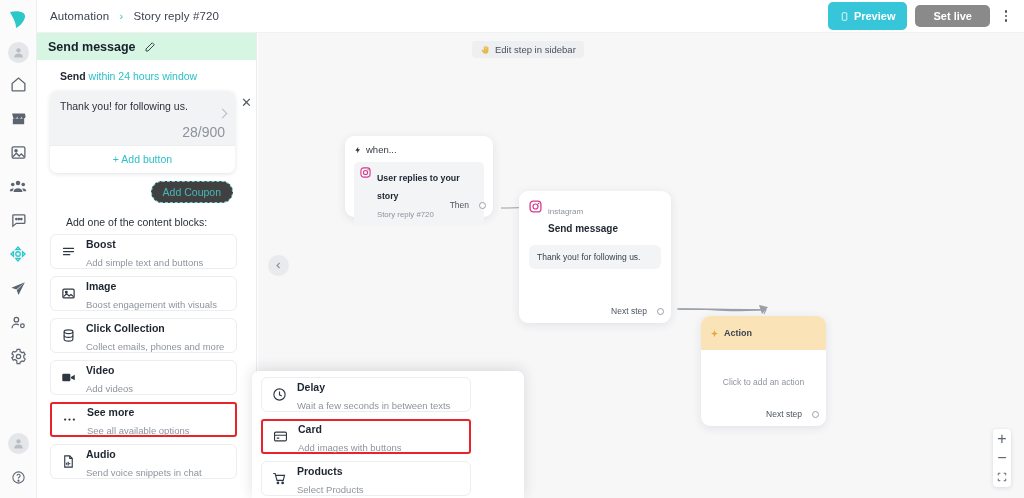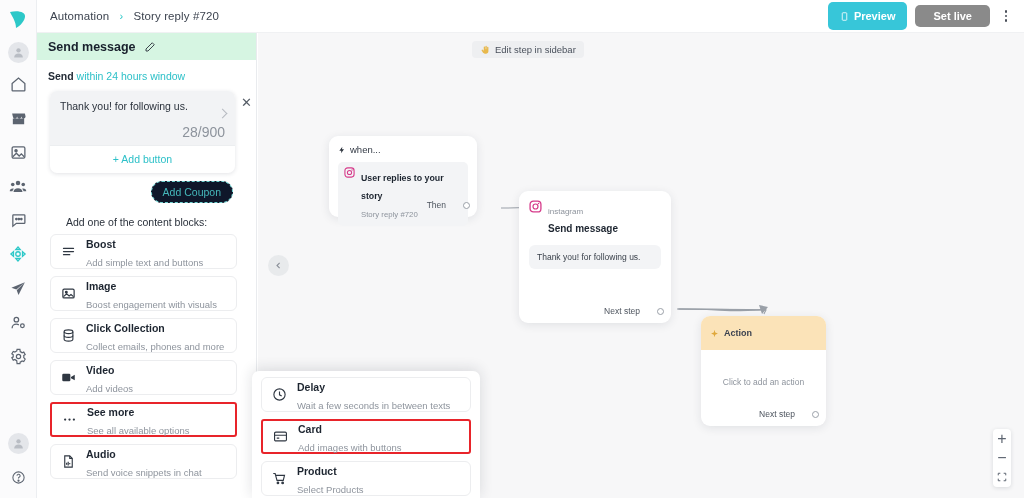--- a/index.html
+++ b/index.html
@@ -61,56 +61,56 @@
   .panel {
     position: absolute; left: 37px; top: 33px; width: 220px; height: 465px;
     background: #ffffff; border-right: 1px solid #e9ebee; overflow: hidden;
   }
   .panel-head {
     background: #d6f5e2; height: 27px; display: flex; align-items: center;
     padding: 0 0 0 11px; gap: 8px;
   }
   .panel-title { font-size: 12.5px; font-weight: bold; color: #18202c; }
   .panel-body { padding: 10px 11px 0 11px; }
-  .send-line { font-size: 10.5px; color: #333a45; margin-bottom: 9px; }
+  .send-line { font-size: 10.5px; color: #333a45; margin-bottom: 9px; margin-left: 12px; }
   .send-line b { font-weight: bold; color: #232b36; }
   .send-line span { color: #2cc0c8; }
 
   .msg-card { position: relative; background: #fff; border-radius: 7px;
     box-shadow: 0 1px 4px rgba(30,40,60,.13); margin: 0 10px 0 2px; }
   .msg-close { position: absolute; right: -17px; top: 5px; font-size: 13px;
     color: #555c66; cursor: pointer; line-height: 1; }
   .msg-text-area { background: #f2f3f5; border-radius: 7px 7px 0 0; padding: 9px 10px 4px; }
   .msg-text { font-size: 10.5px; color: #2b323c; }
   .msg-count { text-align: right; font-size: 14px; color: #8d939c; padding: 8px 10px 5px 0;
     background: #f2f3f5; border-radius: 0 0 0 0; position: relative; }
   .resize-grip { position: absolute; right: 9px; top: -6px; width: 7px; height: 7px;
     border-right: 1px solid #b6bac1; border-bottom: 1px solid #b6bac1; transform: rotate(-45deg); }
   .add-btn-row { text-align: center; padding: 7px 0 8px; font-size: 10.5px;
     color: #2cc0c8; cursor: pointer; border-top: 1px solid #eceef0; }
   .coupon-row { display: flex; justify-content: flex-end; padding: 8px 12px 0 0; }
   .coupon-btn { border: 1px dashed #6ed0cf; border-radius: 13px; color: #45b8bb;
-    font-size: 10.5px; padding: 4px 11px; background: #0f172a; cursor: pointer;
+    font-size: 10.5px; padding: 4px 11px; background: #404040; cursor: pointer;
     font-family: "Liberation Sans", sans-serif; }
 
   .blocks-label { font-size: 10.5px; color: #2b323c; margin: 13px 0 6px 18px; }
   .block-item {
     display: flex; align-items: center; gap: 9px; height: 35px;
     border: 1px solid #ecedef; border-radius: 6px; margin: 0 0 7px 2px;
     padding: 0 9px; background: #fff; cursor: pointer; width: 187px;
   }
   .block-ico { width: 17px; height: 17px; color: #2f3742; flex: 0 0 17px;
     display: flex; align-items: center; justify-content: center; }
   .block-tt { font-size: 10.5px; font-weight: bold; color: #1d2530; line-height: 1.25; }
   .block-ds { font-size: 9.5px; color: #8e949d; line-height: 1.25; }
   .hl-red { border: 2px solid #e8242a !important; border-radius: 3px !important; }
 
   
   .popup {
-    position: absolute; left: 252px; top: 371px; width: 228px; height: 127px;
+    position: absolute; left: 252px; top: 371px; width: 272px; height: 127px;
     background: #fff; border-radius: 7px 7px 0 0;
     box-shadow: 0 -2px 14px rgba(25,35,50,.14); padding: 6px 9px 12px; overflow: hidden;
   }
   .popup .block-item { width: 210px; margin-left: 0; }
 
   
   .canvas {
     position: absolute; left: 258px; top: 33px; right: 0; bottom: 0;
     background: #f7f7f8; overflow: hidden;
   }
@@ -120,28 +120,28 @@
     padding: 0 8px; font-size: 9.5px; color: #4a515c;
   }
   .collapse-btn {
     position: absolute; left: 10px; top: 222px; width: 21px; height: 21px;
     border-radius: 50%; background: #e8eaec; display: flex; align-items: center;
     justify-content: center; color: #8b9099; font-size: 10px; cursor: pointer;
   }
 
   .node { position: absolute; background: #fff; border-radius: 9px;
     box-shadow: 0 2px 10px rgba(30,40,60,.10); }
-  .node-when { left: 71px; top: 103px; width: 148px; height: 81px; padding: 8px 9px 0; }
+  .node-when { left: 87px; top: 103px; width: 148px; height: 81px; padding: 8px 9px 0; }
   .when-hd { font-size: 9.5px; color: #333a45; display: flex; align-items: center; gap: 4px; }
   .trigger-box { margin-top: 7px; background: #f3f4f6; border-radius: 5px;
     padding: 5px 6px; display: flex; gap: 6px; align-items: flex-start; }
   .trigger-tt { font-size: 8.8px; font-weight: bold; color: #1d2530; line-height: 1.3; }
   .trigger-ds { font-size: 7.8px; color: #8d939c; line-height: 1.3; }
   .port-row { position: absolute; right: 7px; bottom: 7px; display: flex;
-    align-items: center; gap: 17px; font-size: 8.5px; color: #4d545e; }
+    align-items: center; gap: 10px; font-size: 8.5px; color: #4d545e; }
   .port { width: 7px; height: 7px; border-radius: 50%; background: #fff;
     border: 1px solid #9aa0a8; }
 
   .node-send { left: 261px; top: 158px; width: 152px; height: 132px; padding: 9px 10px 0; }
   .send-hd { display: flex; gap: 6px; align-items: flex-start; }
   .send-brand { font-size: 8px; color: #8d939c; line-height: 1.25; }
   .send-tt { font-size: 10px; font-weight: bold; color: #1d2530; line-height: 1.3; }
   .send-bubble { margin-top: 9px; background: #f3f4f6; border-radius: 6px;
     padding: 7px 8px; font-size: 8.5px; color: #3a414b; }
 
@@ -523,19 +523,19 @@
     </div>
     <div class="block-item">
       <span class="block-ico">
         <svg width="15" height="15" viewBox="0 0 24 24" fill="none" stroke="currentColor" stroke-width="1.8">
             <path d="M2 4h3l3 11h10l2-8H6"></path>
             <circle cx="9.5" cy="19" r="1.3" fill="currentColor"></circle>
             <circle cx="17" cy="19" r="1.3" fill="currentColor"></circle>
           </svg>
       </span>
       <span>
-        <span class="block-tt">Product</span><br>
+        <span class="block-tt">Products</span><br>
         <span class="block-ds">Select Products</span>
       </span>
     </div>
   </div>
 
 </div>
 
 </body></html>

